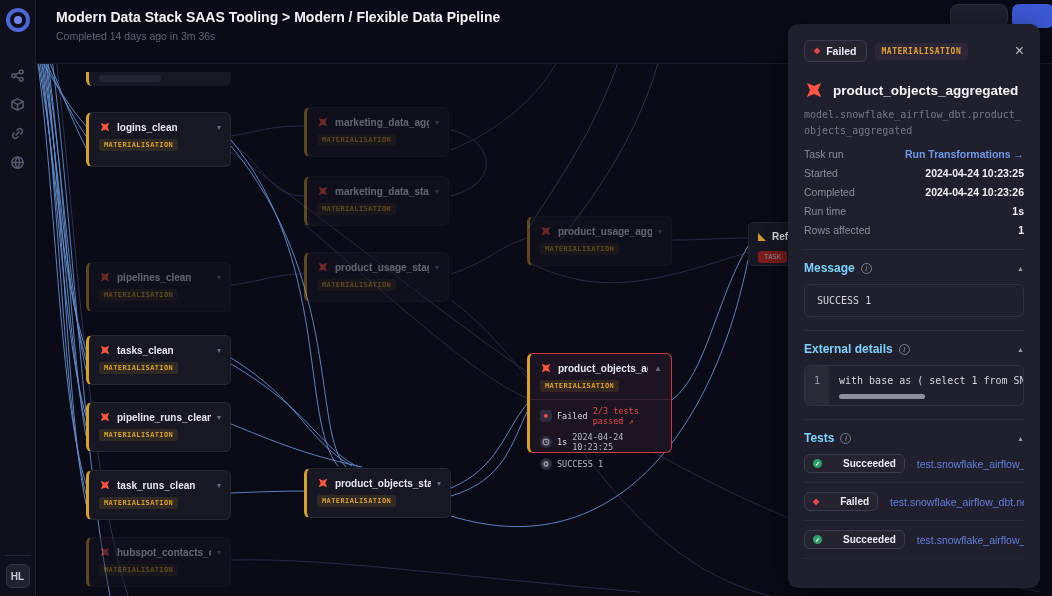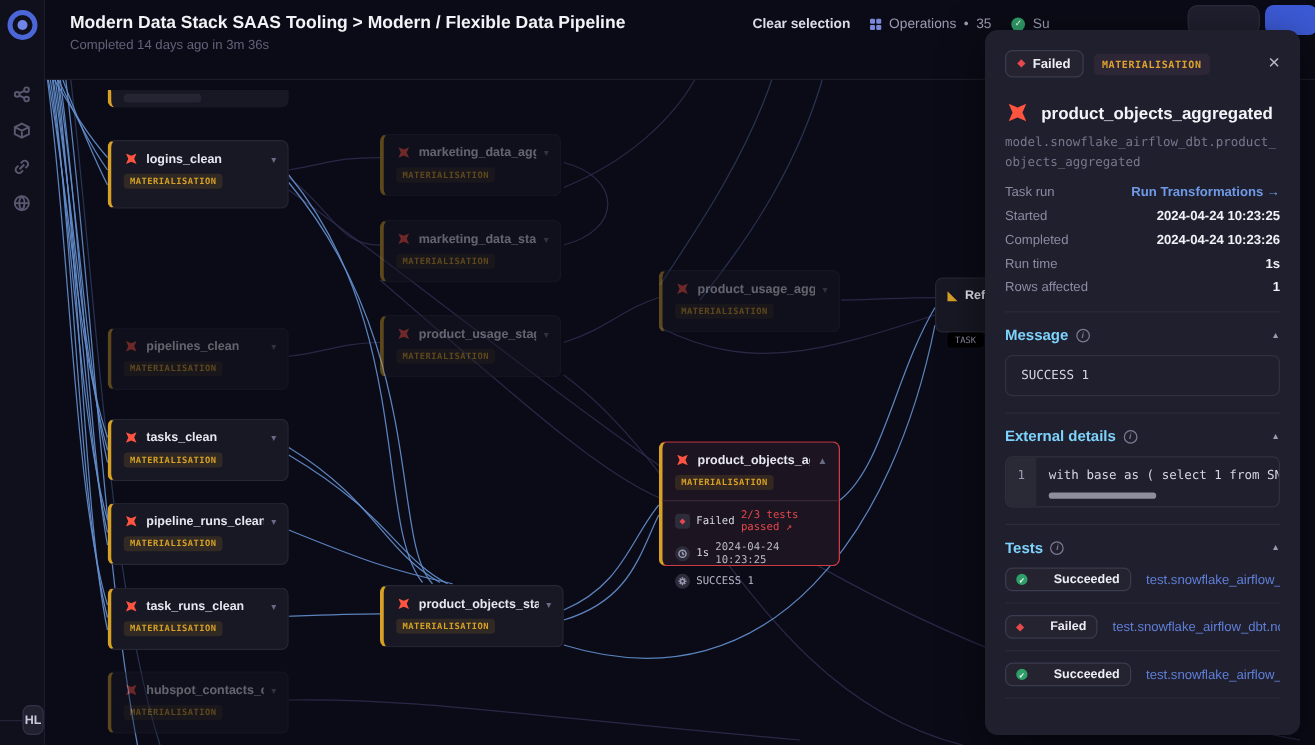--- a/index.html
+++ b/index.html
@@ -10,21 +10,21 @@
   
   .sidebar { position:absolute; left:0; top:0; width:36px; height:596px; background:#10101d;
              border-right:1px solid #1b1b2b; z-index:12; display:flex; flex-direction:column; align-items:center; }
   .logo { width:24px; height:24px; margin-top:8px; border-radius:50%; border:4px solid #4b66d6;
           position:relative; background:#10101d; }
   .logo::after { content:""; position:absolute; left:4px; top:4px; width:8px; height:8px;
                  border-radius:50%; background:#6f86e8; }
   .side-icons { margin-top:36px; display:flex; flex-direction:column; gap:14px; align-items:center; }
   .side-ic { width:15px; height:15px; color:#585870; }
   .side-ic svg { width:15px; height:15px; stroke:#585870; fill:none; stroke-width:1.6; }
-  .side-bottom { margin-top:auto; width:100%; display:flex; flex-direction:row; align-items:center; }
+  .side-bottom { margin-top:auto; width:100%; display:flex; flex-direction:column; align-items:center; }
   .side-div { width:26px; border-top:1px solid #222236; margin-bottom:8px; }
   .avatar { width:24px; height:24px; margin-bottom:8px; border-radius:6px; background:#20202f;
             border:1px solid #31314a; color:#c9c9da; font-size:10px; font-weight:700;
             display:flex; align-items:center; justify-content:center; }
 
   
   .header { position:absolute; left:36px; top:0; right:0; height:64px; background:#0b0b17;
             border-bottom:1px solid #1b1b2b; z-index:5; }
   .h-title { position:absolute; left:20px; top:9px; font-size:14px; font-weight:700; color:#f2f2f7; }
   .h-sub   { position:absolute; left:20px; top:30px; font-size:10.5px; color:#62627a; }
@@ -72,22 +72,22 @@
           display:flex; align-items:center; justify-content:center; }
   .chip.round { border-radius:50%; }
   .dm { color:#e5484d; font-size:8px; line-height:1; }
   .red { color:#e5484d; }
   .mut { color:#b9b9c9; }
   .chip svg { width:8px; height:8px; stroke:#9a9ab2; fill:none; stroke-width:1.5; }
 
   .node-task { position:absolute; left:748px; top:222px; width:120px; height:44px; background:#181824;
                border:1px solid #262634; border-radius:6px; padding:8px 9px; z-index:2; }
   .tri { width:0; height:0; border-left:8px solid #d7a125; border-top:8px solid transparent; }
-  .tpill { display:inline-block; margin-top:24px; font-family:"DejaVu Sans Mono", monospace; font-size:7px;
-           color:#8f8fa6; background:#000000; padding:2px 6px; border-radius:3px; margin-right:5px; }
+  .tpill { display:inline-block; margin-top:9px; font-family:"DejaVu Sans Mono", monospace; font-size:7px;
+           color:#8f8fa6; background:#7f1d1d; padding:2px 6px; border-radius:3px; margin-right:5px; }
   .tchip { display:inline-block; width:12px; height:12px; background:#26263a; border-radius:50%; vertical-align:middle; }
 
   
   .panel { position:absolute; left:788px; top:24px; width:252px; height:564px; background:#201f2d;
            border-radius:10px; z-index:10; box-shadow:0 10px 34px rgba(0,0,0,.55); padding:16px; overflow:hidden; }
   .p-top { display:flex; align-items:center; gap:8px; }
   .p-status { border:1px solid #3b3b4f; border-radius:6px; padding:4px 9px; display:flex; gap:6px;
               align-items:center; font-size:10.5px; font-weight:600; color:#ededf5; background:#24232f; }
   .p-type { background:#2c2637; color:#e0a32e; font-family:"DejaVu Sans Mono", monospace; font-size:8px;
             font-weight:700; letter-spacing:.5px; padding:4px 7px; border-radius:4px; }
@@ -200,38 +200,20 @@
     </div>
     <div class="side-bottom">
       <div class="side-div"></div>
       <div class="avatar">HL</div>
     </div>
   </div>
 
   <div class="header">
     <div class="h-title">Modern Data Stack SAAS Tooling &gt; Modern / Flexible Data Pipeline</div>
     <div class="h-sub">Completed 14 days ago in 3m 36s</div>
-    <div class="h-right">
-      <span class="h-clear">Clear selection</span>
-      <span class="h-ops">
-        <span class="grid-ic">
-            <i></i>
-            <i></i>
-            <i></i>
-            <i></i>
-          </span>
-        <span>Operations</span>
-        <span>•</span>
-        <span>35</span>
-      </span>
-      <span class="h-ops">
-        <span class="ok-ic">✓</span>
-        <span>Su</span>
-      </span>
-    </div>
     <div class="btn-dark"></div>
     <div class="btn-blue"></div>
   </div>
 
   <div class="node-partial">
       <i></i>
     </div>
 
   <div class="node" style="left:86px;top:112px;height:55px">
     <div class="nrow">

